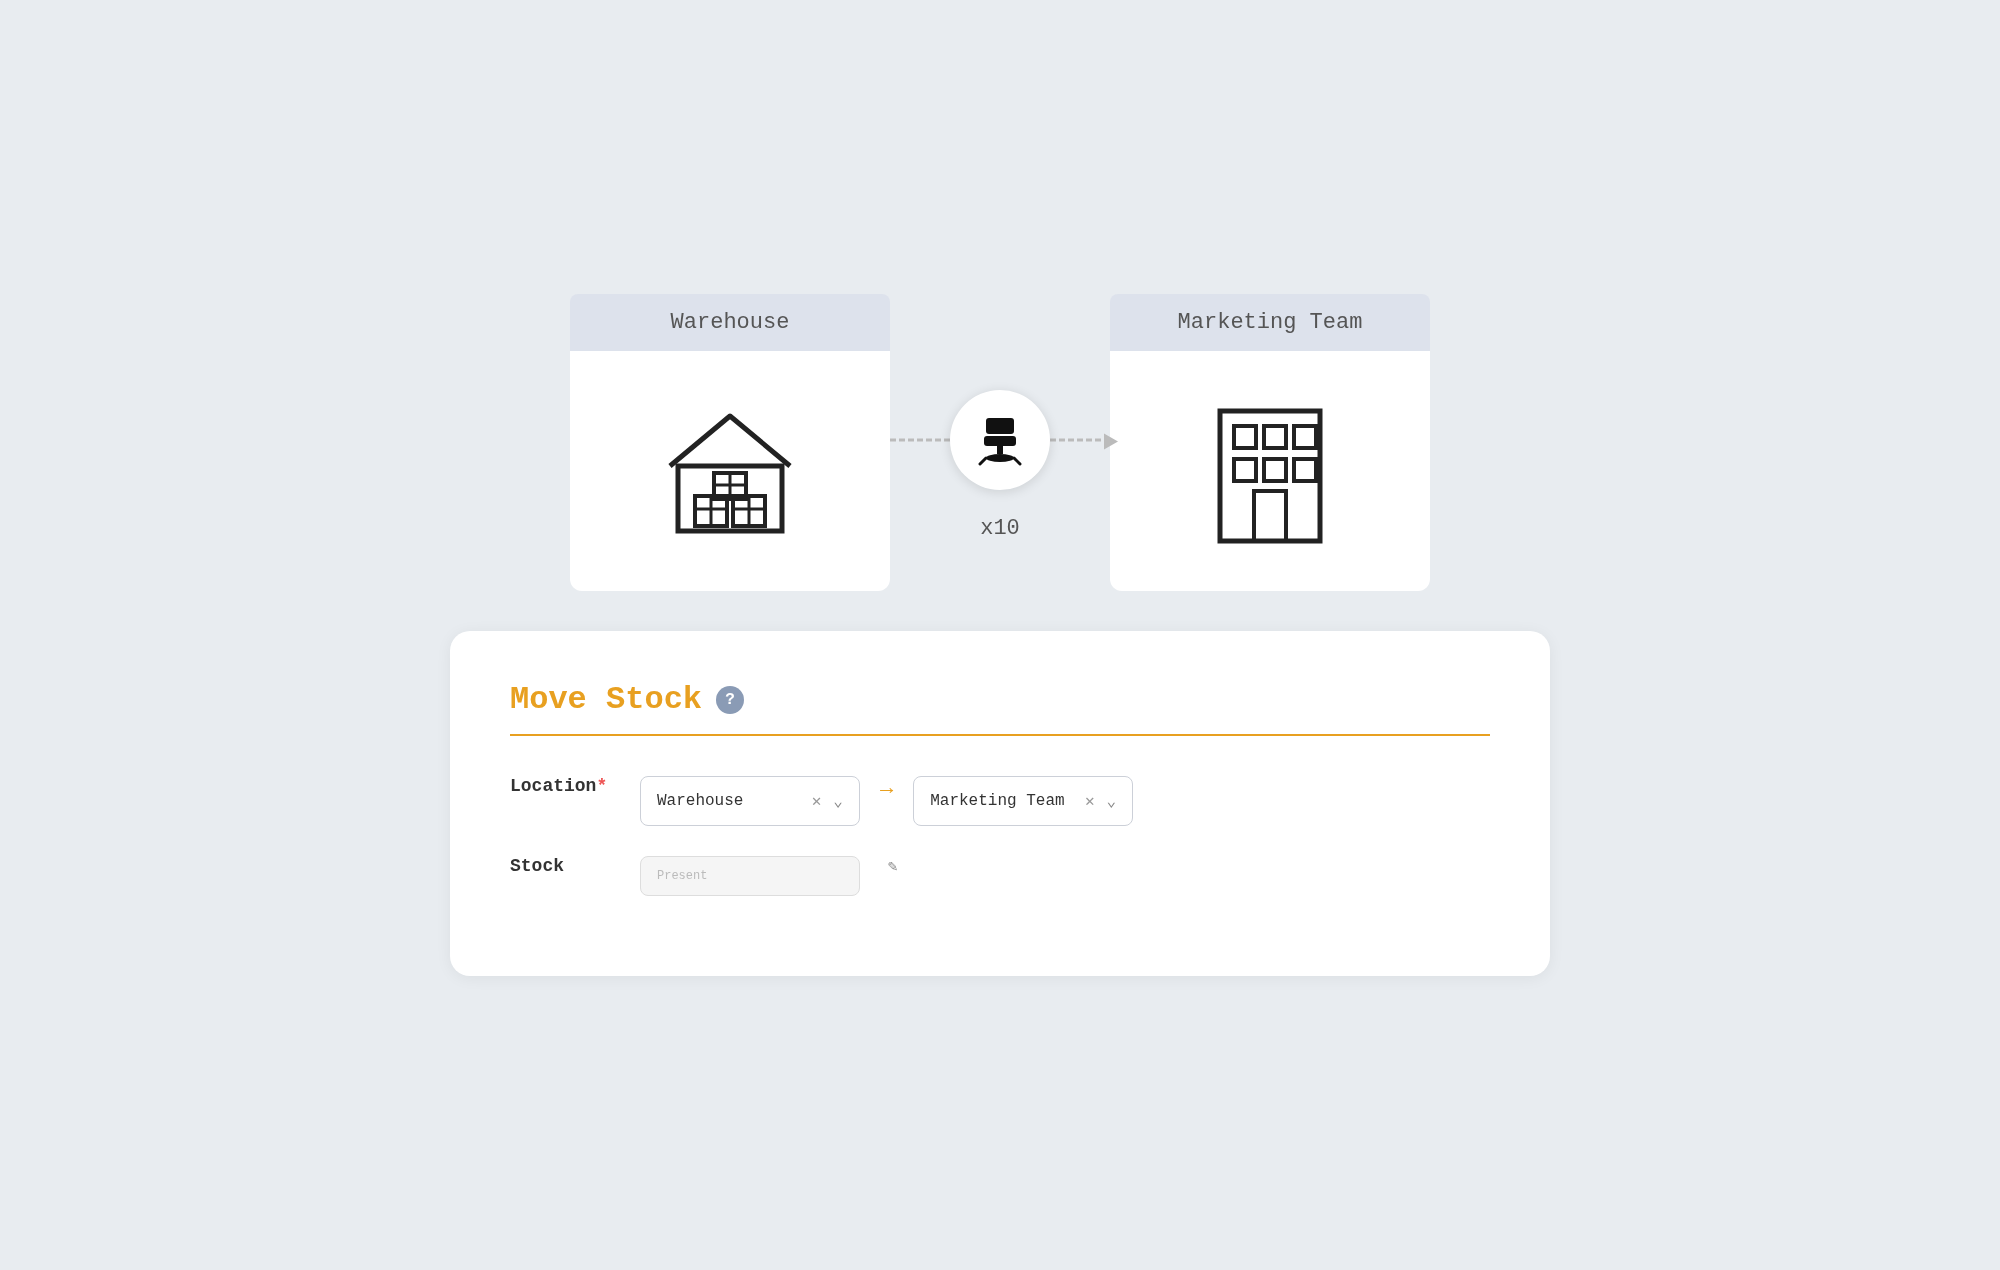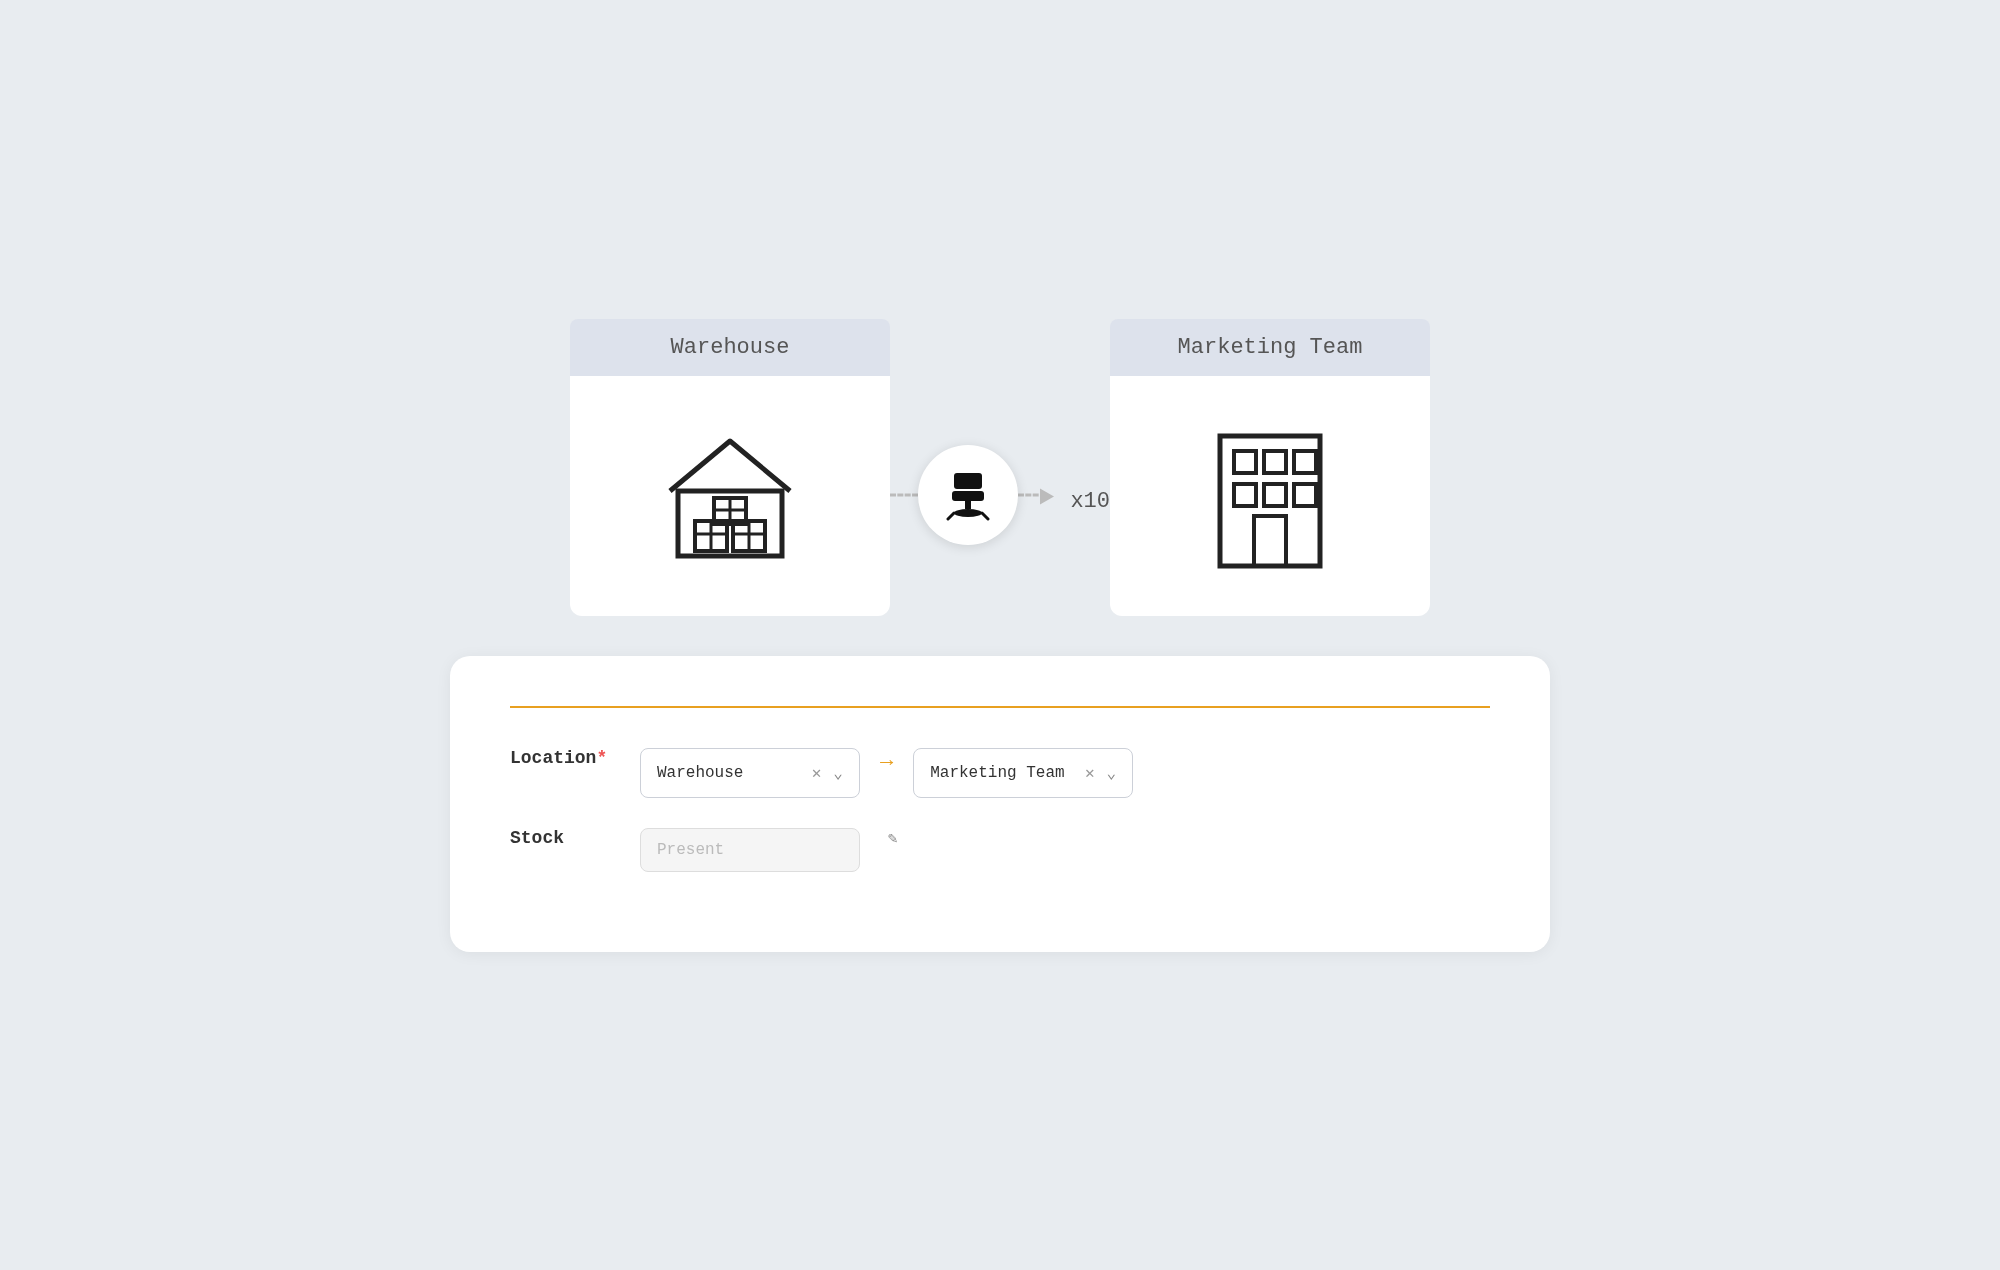--- a/index.html
+++ b/index.html
@@ -53,21 +53,21 @@
     }
 
     .location-block {
       display: flex;
       flex-direction: column;
     }
 
     
     .transfer-section {
       display: flex;
-      flex-direction: row;
+      flex-direction: column;
       align-items: center;
       justify-content: center;
       width: 220px;
       position: relative;
       margin-top: 56px;
       gap: 24px;
     }
 
     .transfer-arrow-row {
       display: flex;
@@ -248,21 +248,21 @@
       border: 1.5px solid #ddd;
       border-radius: 8px;
       padding: 12px 16px;
       background: #f5f5f5;
       min-width: 220px;
       cursor: pointer;
     }
 
     .date-field-text {
       flex: 1;
-      font-size: 16px;
+      font-size: 12px;
       color: #bbb;
     }
 
     .edit-icon {
       color: #888;
       font-size: 16px;
       cursor: pointer;
       margin-left: 8px;
     }
   </style>
@@ -346,20 +346,26 @@
 
           <rect x="54" y="100" width="32" height="50" stroke="#222" stroke-width="4" fill="none"></rect>
         </svg>
       </div>
     </div>
 
   </div>
 
   <div class="form-section">
 
+    <div class="form-title-row">
+      <span class="form-title">Move Stock</span>
+      <div class="help-icon">
+        <span>?</span>
+      </div>
+    </div>
 
     <div class="form-divider"></div>
 
     <div class="form-row">
       <div class="form-label">
         <span>Location</span><span class="required-star">*</span>
       </div>
 
       <div class="select-field">
         <span class="select-field-text">Warehouse</span>

